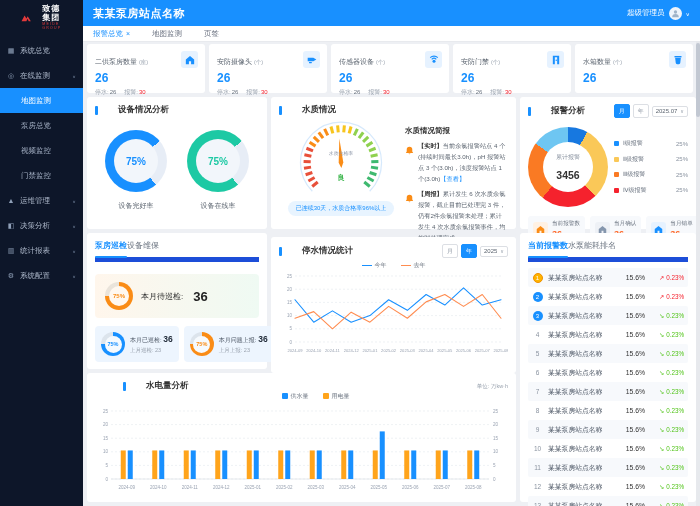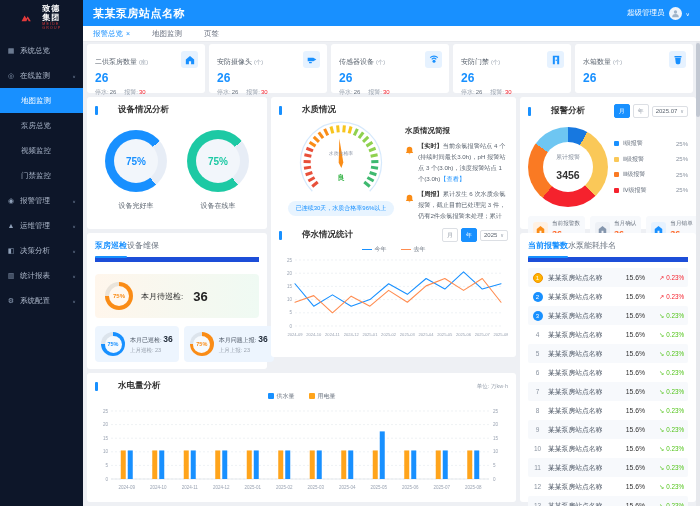--- a/index.html
+++ b/index.html
@@ -91,21 +91,21 @@
   .insp-value{font-size:13px;font-weight:bold;color:#222;margin-left:2px;}
   .insp-cards{display:flex;gap:5px;margin-top:8px;}
   .insp-card{flex:1;background:#edf5fe;border-radius:4px;padding:6px 6px;display:flex;gap:5px;align-items:center;}
   .ic-label{font-size:6px;color:#4b5563;white-space:nowrap;}
   .ic-label b{font-size:8.5px;color:#1f2937;}
   .ic-sub{font-size:5.5px;color:#9aa3af;margin-top:2px;white-space:nowrap;}
   
   .chart-legend{display:flex;justify-content:center;gap:14px;margin-top:3px;font-size:6px;color:#6b7480;align-items:center;}
   .lm-line{width:10px;height:1.5px;display:inline-block;margin-right:3px;vertical-align:middle;}
   .lm-sq{width:6px;height:6px;display:inline-block;margin-right:3px;vertical-align:middle;border-radius:1px;}
-  .energy-head{position:relative;}
+  .energy-head{position:relative;margin-left:28px;}
   .unit{position:absolute;right:0;top:3px;font-size:5.5px;color:#9aa3af;}
   
   .rank-list{margin-top:6px;}
   .rank-row{height:19px;display:flex;align-items:center;gap:5px;padding:0 4px;border-radius:2px;}
   .rank-row:nth-child(odd){background:#f7f9fc;}
   .rk{width:11px;font-size:6.5px;color:#8a93a0;text-align:center;flex:none;}
   .rk .medal{display:inline-flex;width:10px;height:10px;border-radius:50%;color:#fff;font-size:6px;align-items:center;justify-content:center;}
   .medal.m1{background:#ffb400;border:1px solid #f09000;box-sizing:border-box;}
   .medal.m2,.medal.m3{background:#1890ff;}
   .rk-name{flex:1;font-size:6.8px;color:#4b5563;white-space:nowrap;overflow:hidden;}
@@ -138,25 +138,20 @@
       </div>
       <div class="menu-item">
         <span class="mi-icon">◎</span>
         <span class="mi-label">在线监测</span>
         <span class="mi-chev">∨</span>
       </div>
       <div class="submenu-item active">地图监测</div>
       <div class="submenu-item">泵房总览</div>
       <div class="submenu-item">视频监控</div>
       <div class="submenu-item">门禁监控</div>
-      <div class="menu-item">
-        <span class="mi-icon">◉</span>
-        <span class="mi-label">报警管理</span>
-        <span class="mi-chev">∨</span>
-      </div>
       <div class="menu-item">
         <span class="mi-icon">▲</span>
         <span class="mi-label">运维管理</span>
         <span class="mi-chev">∨</span>
       </div>
       <div class="menu-item">
         <span class="mi-icon">◧</span>
         <span class="mi-label">决策分析</span>
         <span class="mi-chev">∨</span>
       </div>
@@ -465,21 +460,21 @@
             <div class="ring-in" style="top: 3.5px; left: 3.5px; height: 17px; width: 17px; background: rgb(246, 250, 254); font-size: 5.5px; color: rgb(250, 140, 22);">75%</div>
           </div>
           <div>
             <div class="ic-label">本月问题上报: <b>36</b></div>
             <div class="ic-sub">上月上报: 23</div>
           </div>
         </div>
       </div>
   </div>
 
-  <div class="panel" style="left:188px;top:180px;width:245px;height:136px;">
+  <div class="panel" style="left:188px;top:196px;width:245px;height:136px;">
     <div class="phead">
       <div class="ptitle">
           <span class="pbar"></span>
         <span>停水情况统计</span>
         </div>
       <div class="ctrl">
         <span class="seg">月</span>
         <span class="seg active">年</span>
         <span class="select">
           <span>2025</span>

